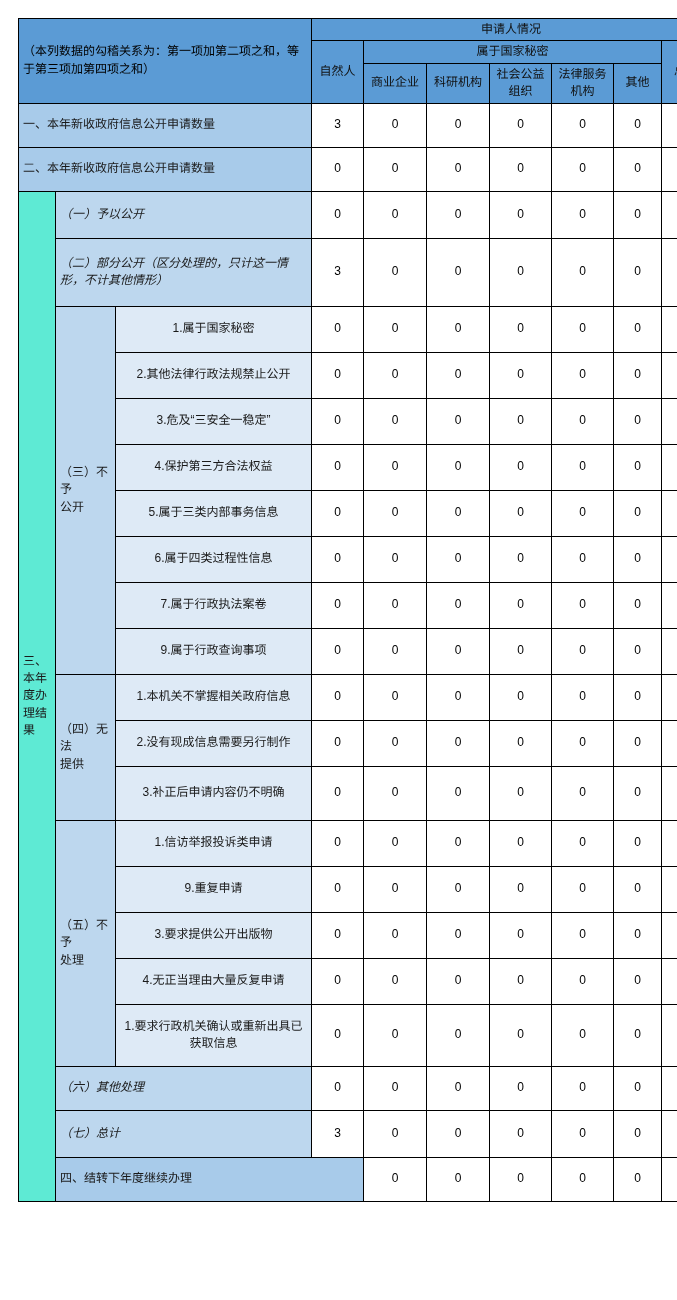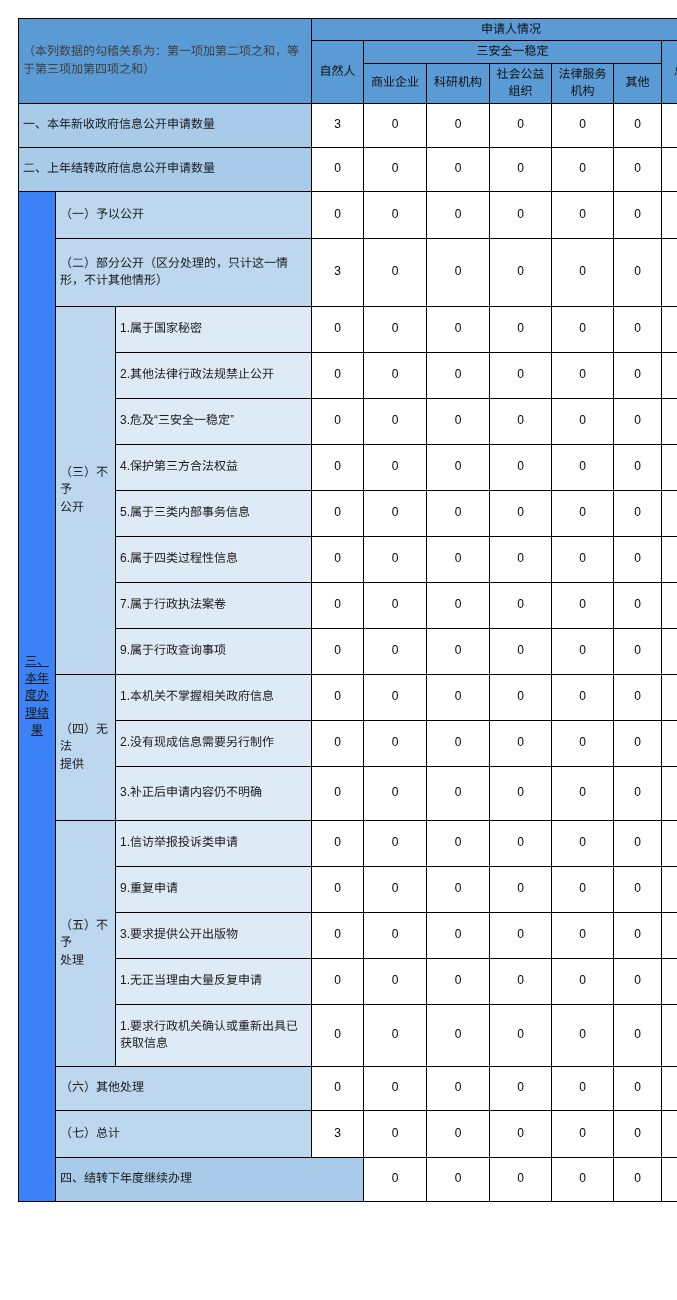--- a/index.html
+++ b/index.html
@@ -47,21 +47,21 @@
 
   
   .hdr {
     background: #5B9BD5;
     color: #111111;
     text-align: center;
     font-size: 12.5px;
   }
   .hdr-note {
     background: #5B9BD5;
-    color: #404040;
+    color: #000000;
     text-align: left;
     font-size: 12.5px;
     line-height: 1.5;
     padding: 6px 8px 6px 10px;
     vertical-align: middle;
   }
   .hdr-sub {
     background: #5B9BD5;
     color: #111111;
     text-align: center;
@@ -70,45 +70,44 @@
   }
 
   
   .lvl1 {
     background: #A8CBEA;
     text-align: left;
     padding-left: 10px;
     font-size: 12.5px;
   }
   .lvl2-spine {
-    background: #3b82f6;
-    text-align: center;
+    background: #5eead4;
     font-size: 12.5px;
     line-height: 1.3;
     padding: 2px 1px;
     word-break: break-all;
-    text-decoration: underline;
   }
   .lvl2 {
     background: #BDD7EE;
     text-align: left;
     padding-left: 10px;
     font-size: 12.5px;
     line-height: 1.5;
+    font-style: italic;
   }
   .lvl2-mid {
     background: #BDD7EE;
     text-align: left;
     font-size: 12.5px;
     line-height: 2.0;
     padding: 2px 1px;
   }
   .lvl3 {
     background: #DEEAF6;
-    text-align: left;
+    text-align: center;
     padding-left: 8px;
     font-size: 12.5px;
     line-height: 1.5;
   }
 
   
   .num {
     background: #ffffff;
     text-align: center;
     font-size: 12.5px;
@@ -147,21 +146,21 @@
     </colgroup>
 
     <tbody>
         <tr>
       <td class="hdr-note" colspan="3" rowspan="3">（本列数据的勾稽关系为：第一项加第二项之和，等于第三项加第四项之和）</td>
       <td class="hdr" colspan="7">申请人情况</td>
     </tr>
 
     <tr>
       <td class="hdr" rowspan="2">自然人</td>
-      <td class="hdr" colspan="5">三安全一稳定</td>
+      <td class="hdr" colspan="5">属于国家秘密</td>
       <td class="hdr" rowspan="2">总计</td>
     </tr>
 
     <tr>
       <td class="hdr-sub">商业企业</td>
       <td class="hdr-sub">科研机构</td>
       <td class="hdr-sub">社会公益组织</td>
       <td class="hdr-sub">法律服务机构</td>
       <td class="hdr-sub">其他</td>
     </tr>
@@ -171,21 +170,21 @@
       <td class="num">3</td>
       <td class="num">0</td>
       <td class="num">0</td>
       <td class="num">0</td>
       <td class="num">0</td>
       <td class="num">0</td>
       <td class="num">3</td>
     </tr>
 
     <tr style="height:44px">
-      <td class="lvl1" colspan="3">二、上年结转政府信息公开申请数量</td>
+      <td class="lvl1" colspan="3">二、本年新收政府信息公开申请数量</td>
       <td class="num">0</td>
       <td class="num">0</td>
       <td class="num">0</td>
       <td class="num">0</td>
       <td class="num">0</td>
       <td class="num">0</td>
       <td class="num">0</td>
     </tr>
 
     <tr style="height:47px">
@@ -362,21 +361,21 @@
       <td class="lvl3">3.要求提供公开出版物</td>
       <td class="num">0</td>
       <td class="num">0</td>
       <td class="num">0</td>
       <td class="num">0</td>
       <td class="num">0</td>
       <td class="num">0</td>
       <td class="num">0</td>
     </tr>
     <tr style="height:46px">
-      <td class="lvl3">1.无正当理由大量反复申请</td>
+      <td class="lvl3">4.无正当理由大量反复申请</td>
       <td class="num">0</td>
       <td class="num">0</td>
       <td class="num">0</td>
       <td class="num">0</td>
       <td class="num">0</td>
       <td class="num">0</td>
       <td class="num">0</td>
     </tr>
     <tr style="height:62px">
       <td class="lvl3">1.要求行政机关确认或重新出具已获取信息</td>

